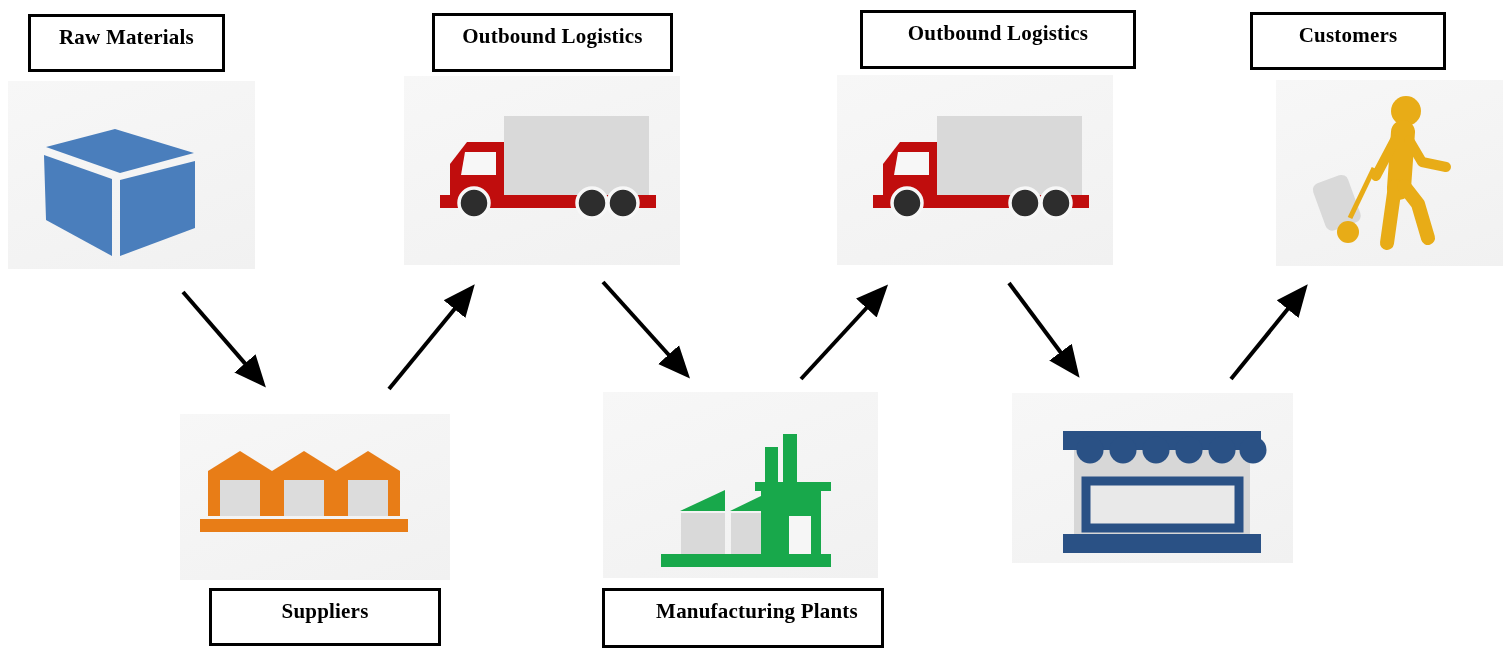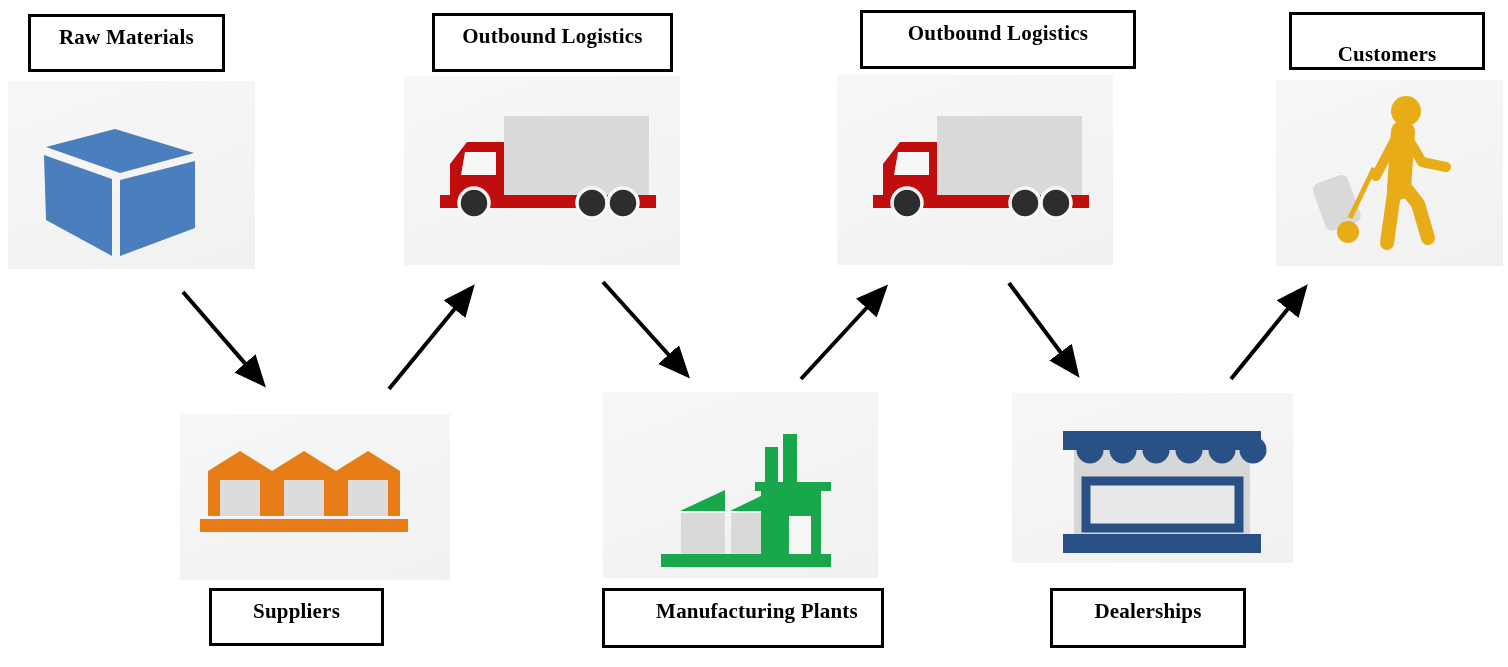--- a/index.html
+++ b/index.html
@@ -41,32 +41,29 @@
 
   <div class="label-box" style="left:28px;top:14px;width:197px;height:58px;">
     <span>Raw Materials</span>
   </div>
   <div class="label-box" style="left:432px;top:13px;width:241px;height:59px;">
     <span>Outbound Logistics</span>
   </div>
   <div class="label-box" style="left:860px;top:10px;width:276px;height:59px;">
     <span>Outbound Logistics</span>
   </div>
-  <div class="label-box" style="left:1289px;top:12px;width:196px;height:58px;align-items:flex-end;">
+  <div class="label-box" style="left:1250px;top:12px;width:196px;height:58px;">
     <span>Customers</span>
   </div>
 
-  <div class="label-box" style="left:209px;top:588px;width:175px;height:58px;">
+  <div class="label-box" style="left:209px;top:588px;width:232px;height:58px;">
     <span>Suppliers</span>
   </div>
   <div class="label-box" style="left:602px;top:588px;width:282px;height:60px;padding-left:28px;">
     <span>Manufacturing Plants</span>
-  </div>
-  <div class="label-box" style="left:1050px;top:588px;width:196px;height:60px;">
-    <span>Dealerships</span>
   </div>
 
   <div class="tile" style="left:8px;top:81px;width:247px;height:188px;">
     <svg width="247" height="188" viewBox="0 0 247 188">
       <polygon points="107,48 186,72 112,92 38,66" fill="#4a7ebc"></polygon>
       <polygon points="36,74 104,98 104,175 38,139" fill="#4a7ebc"></polygon>
       <polygon points="112,99 187,80 187,147 112,175" fill="#4a7ebc"></polygon>
     </svg>
   </div>
 

